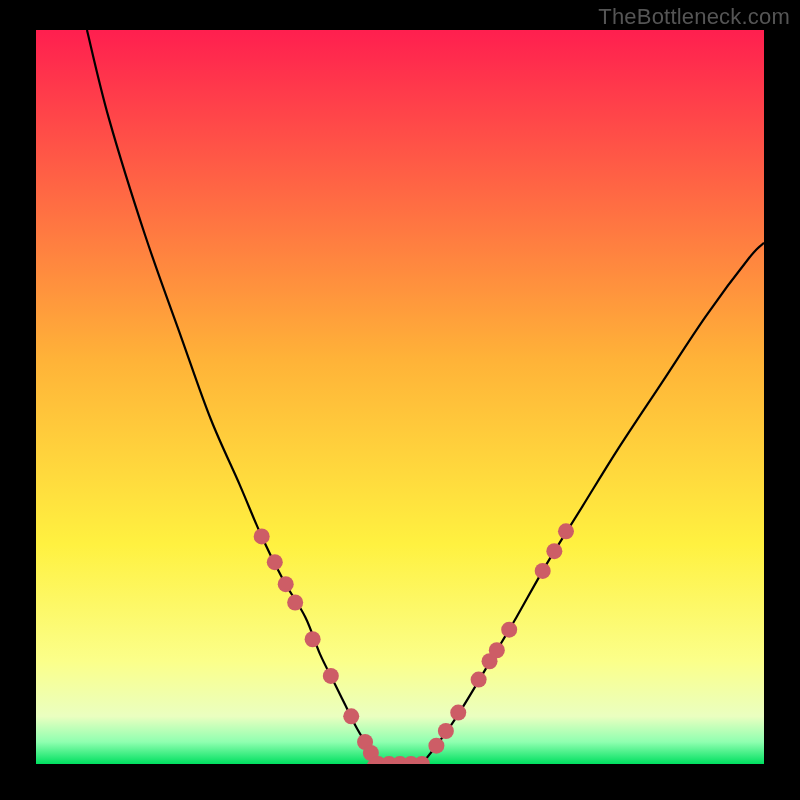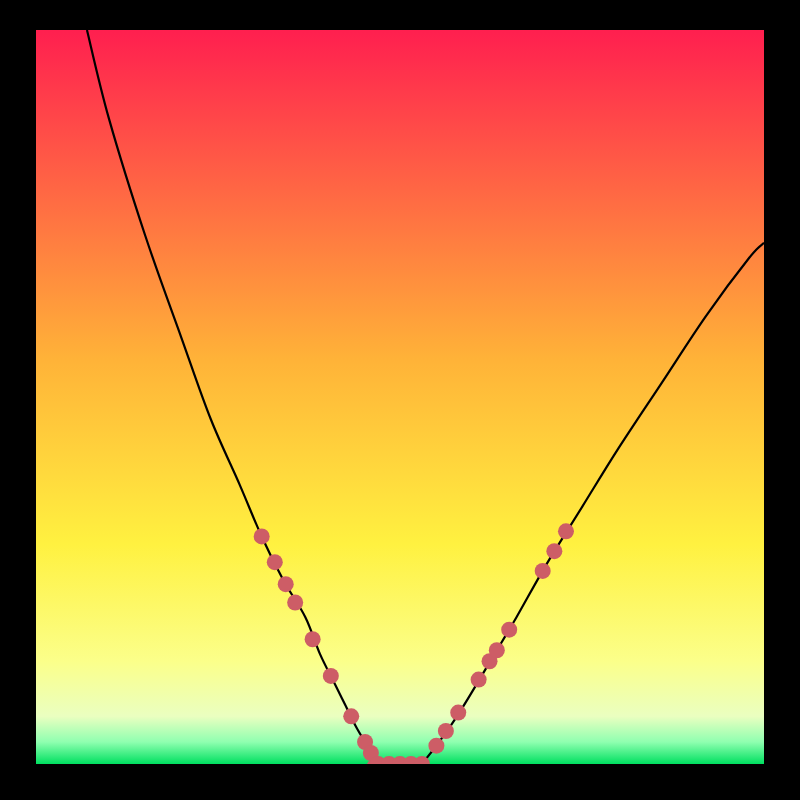--- a/index.html
+++ b/index.html
@@ -29,20 +29,21 @@
     user-select: none;
   }
   svg {
     display: block;
   }
 </style>
 </head>
 <body>
 
 <div class="frame">
+  <div class="watermark">TheBottleneck.com</div>
   <svg id="chart-svg" width="800" height="800" viewBox="0 0 800 800">
     <defs>
       <linearGradient id="bg-grad" x1="0" y1="0" x2="0" y2="1">
           <stop offset="0%" stop-color="#ff1f4f"></stop>
           <stop offset="45%" stop-color="#ffb338"></stop>
           <stop offset="70%" stop-color="#fff140"></stop>
           <stop offset="86%" stop-color="#fbff8a"></stop>
           <stop offset="93.5%" stop-color="#eaffc0"></stop>
           <stop offset="97%" stop-color="#8fffb0"></stop>
           <stop offset="100%" stop-color="#00e060"></stop>

